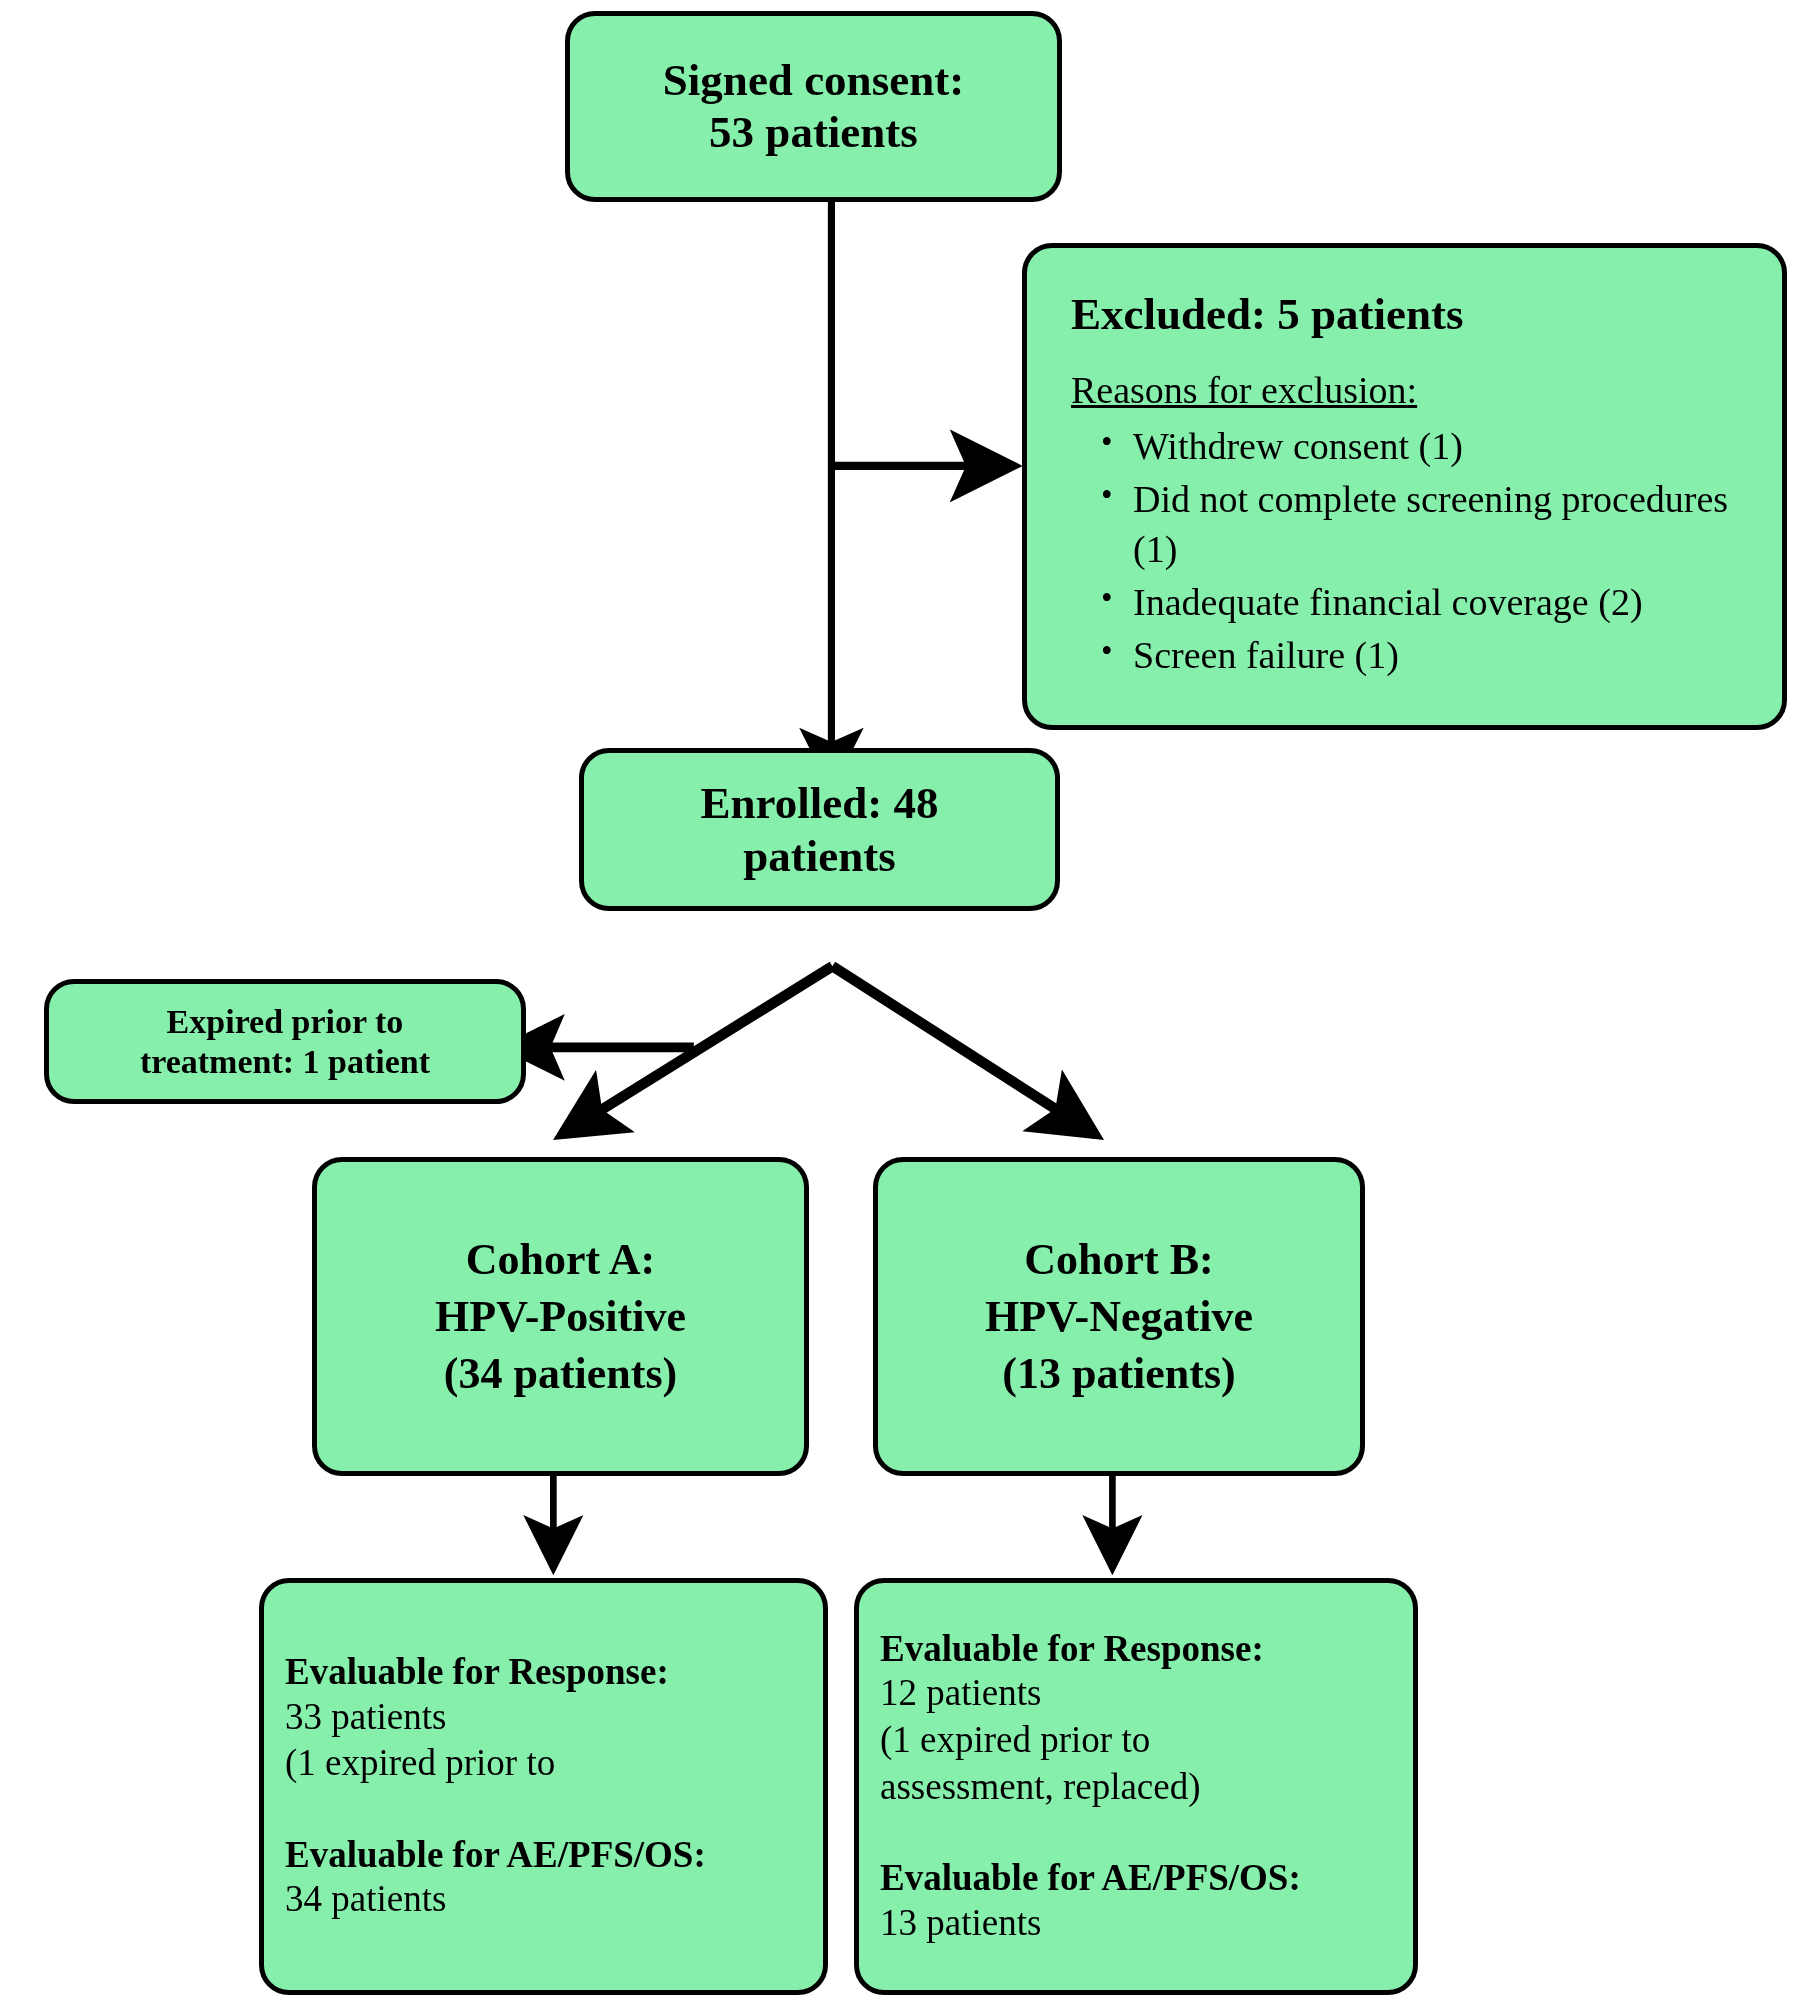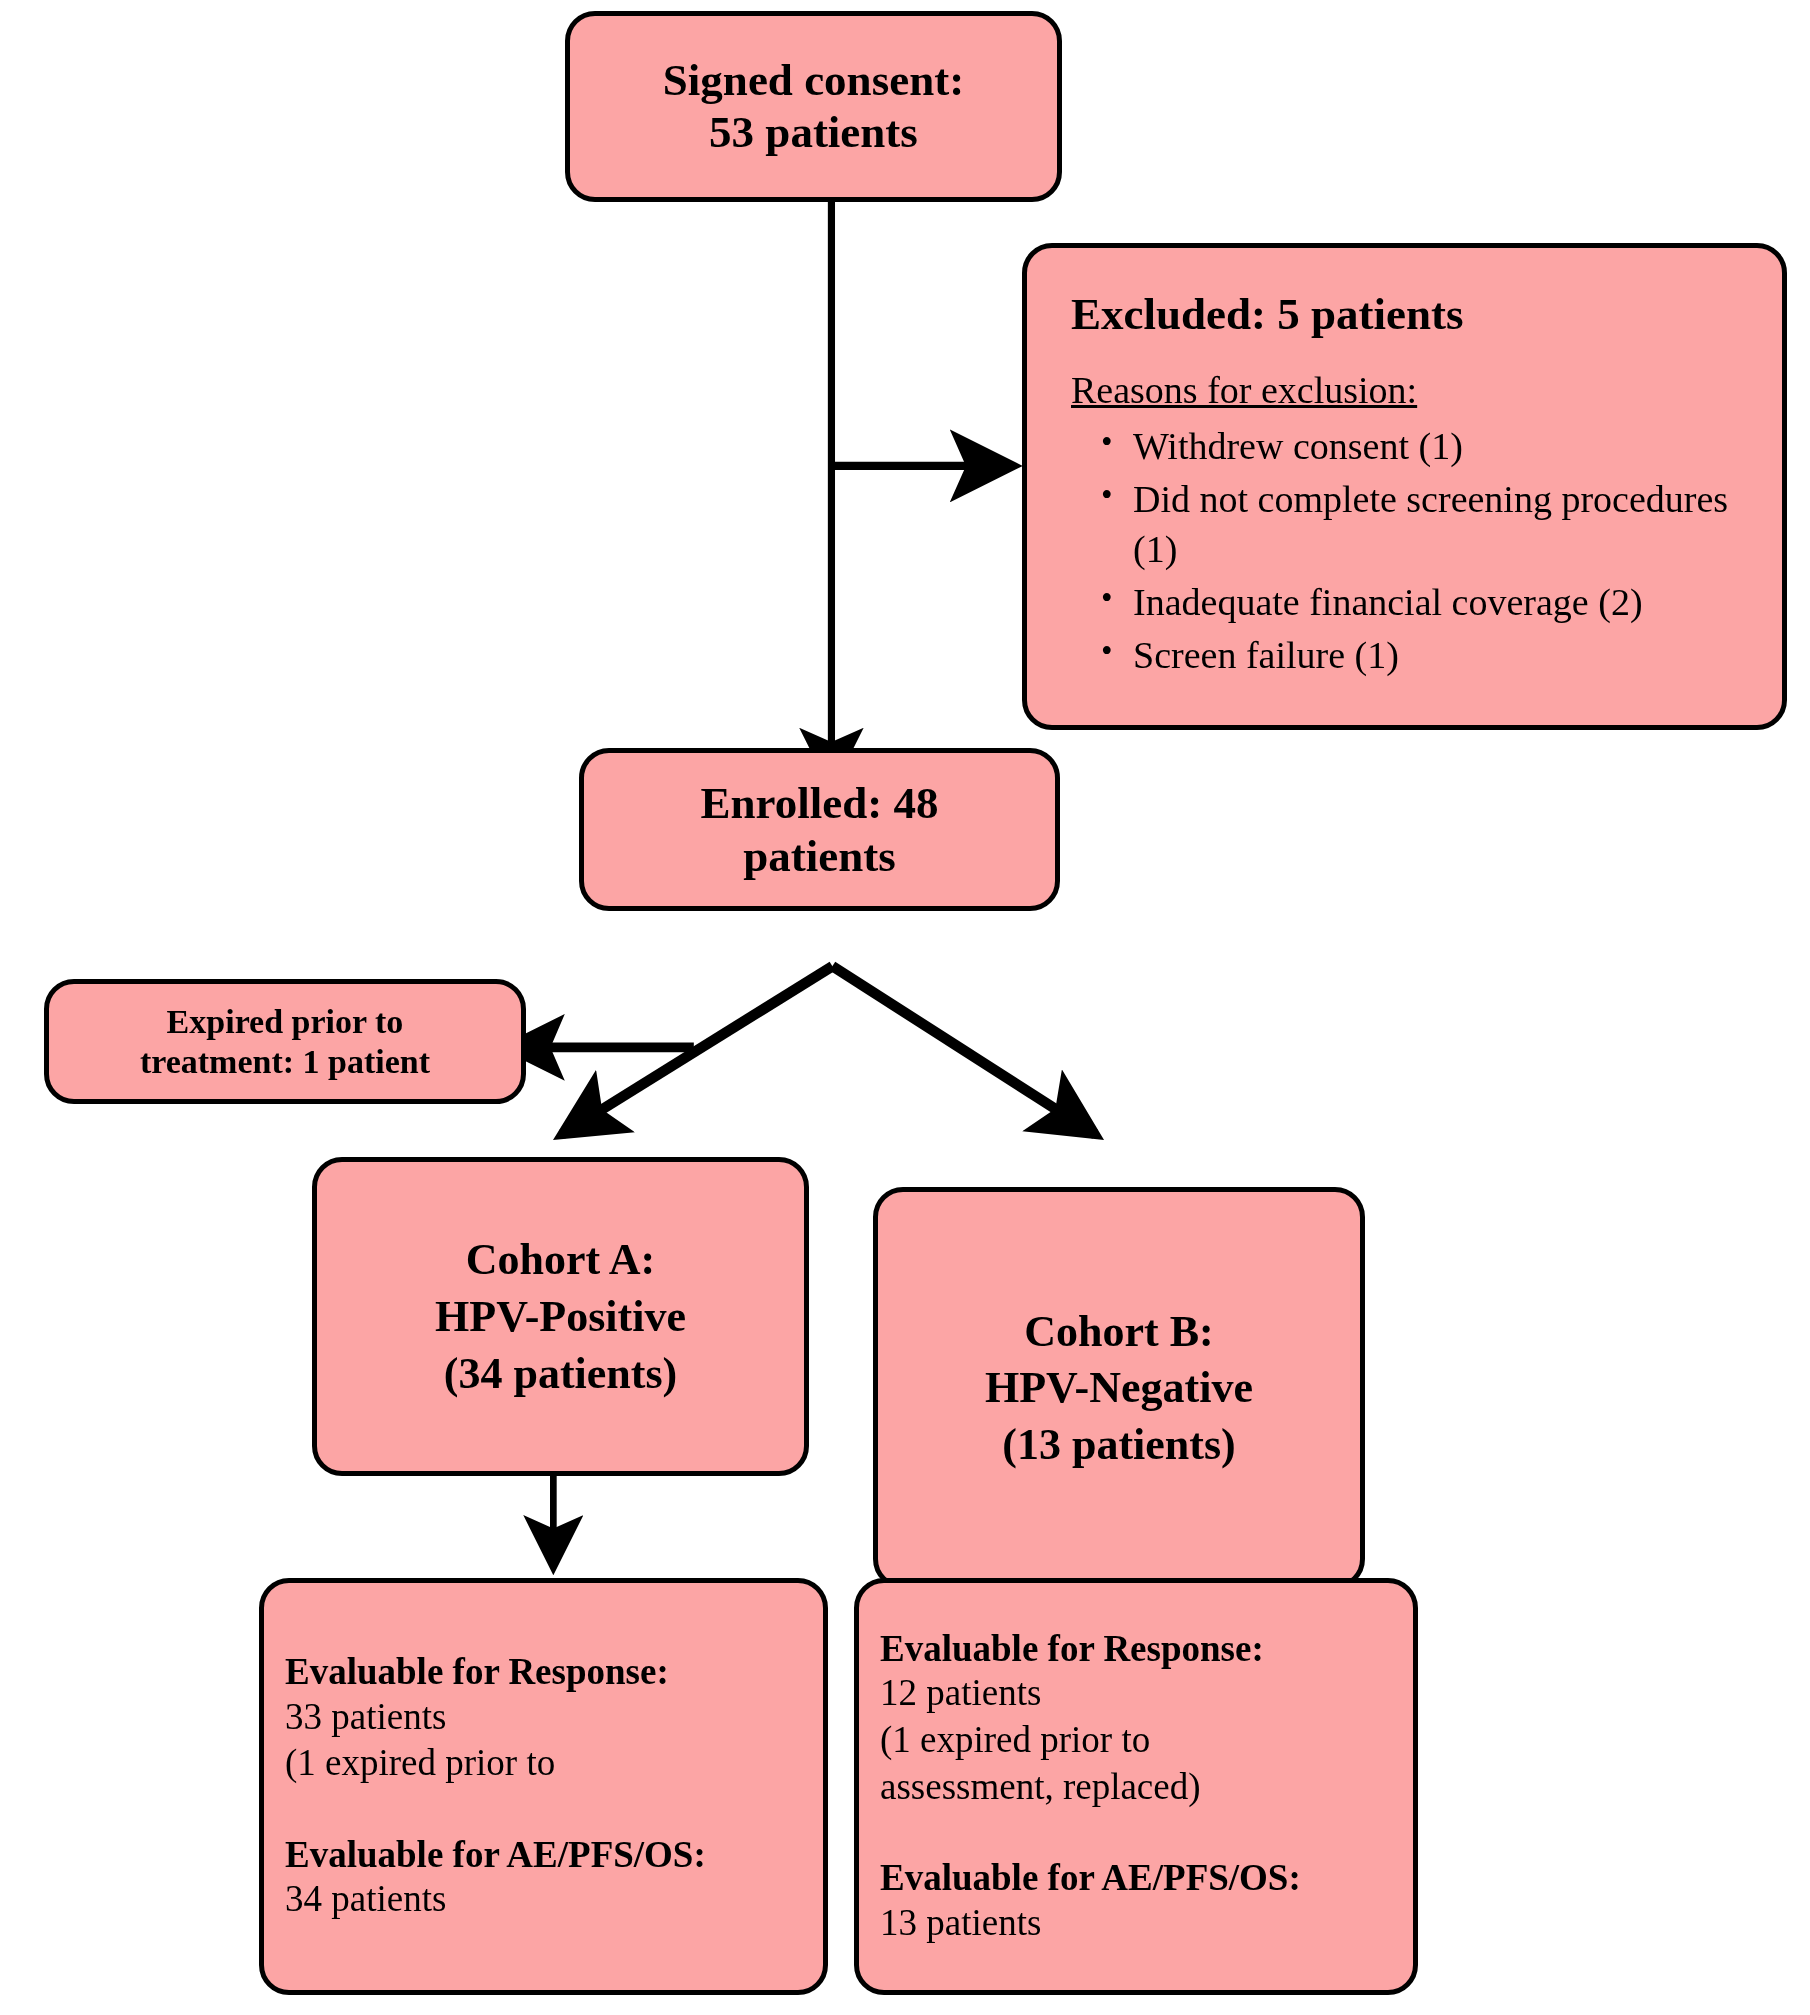--- a/index.html
+++ b/index.html
@@ -22,21 +22,21 @@
     position: absolute;
     left: 0; top: 0;
     width: 1811px;
     height: 2015px;
     z-index: 1;
   }
   
   .box {
     position: absolute;
     box-sizing: border-box;
-    background: #fca5a5;
+    background: #86efac;
     border: 5.3px solid #000000;
     border-radius: 30px;
     z-index: 2;
     display: flex;
     flex-direction: column;
     justify-content: center;
   }
   .box.pad-small { padding: 4.8px 16.2px; }
   .box.pad-med   { padding: 10.5px 22px; margin-top: 16px; }
 
@@ -92,22 +92,22 @@
     left: 18px; top: 979px;
     width: 482px; height: 125px; margin-left: 26px;
   }
   #node-expired .t-bold { font-size: 34px; }
 
   #node-cohort-a {
     left: 312px; top: 1141px;
     width: 497px; height: 319px;
   }
   #node-cohort-b {
-    left: 873px; top: 1171px;
-    width: 492px; height: 402px;
+    left: 873px; top: 1141px;
+    width: 492px; height: 319px;
   }
   #node-cohort-a .t-bold, #node-cohort-b .t-bold { font-size: 44px; }
   #node-cohort-a .t-bold div, #node-cohort-b .t-bold div { margin: 5.7px 0; }
 
   #node-eval-a {
     left: 259px; top: 1578px;
     width: 569px; height: 417px;
     padding: 17px 21px;
   }
   #node-eval-b {

